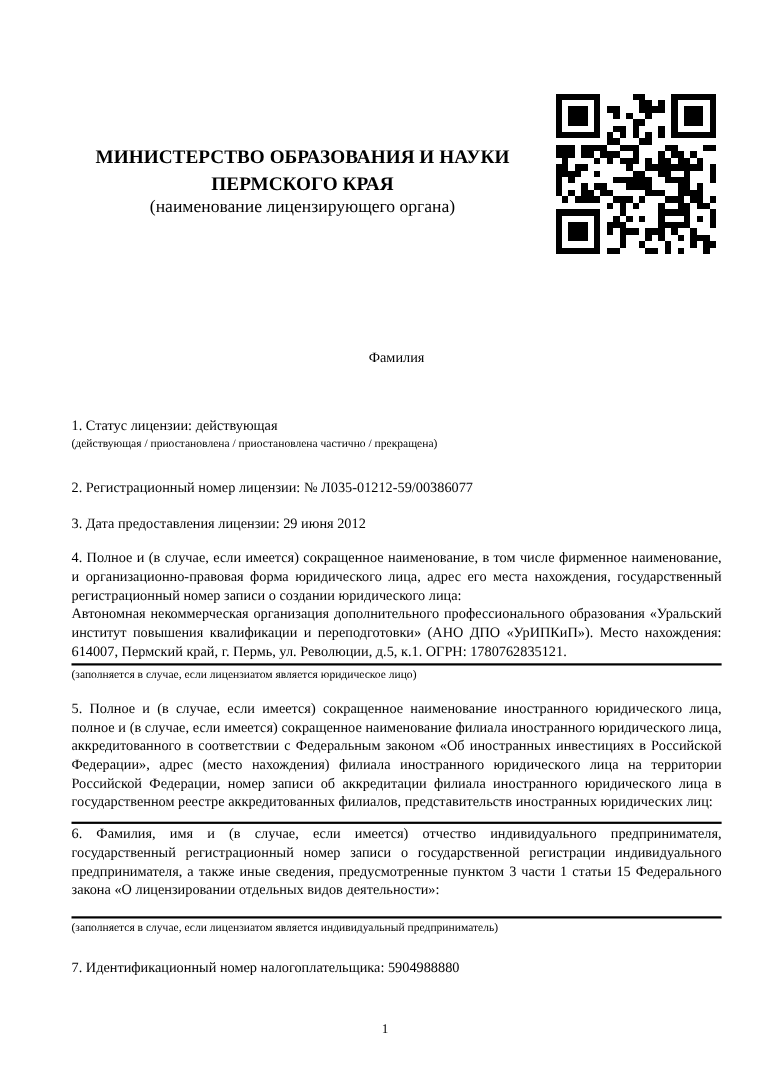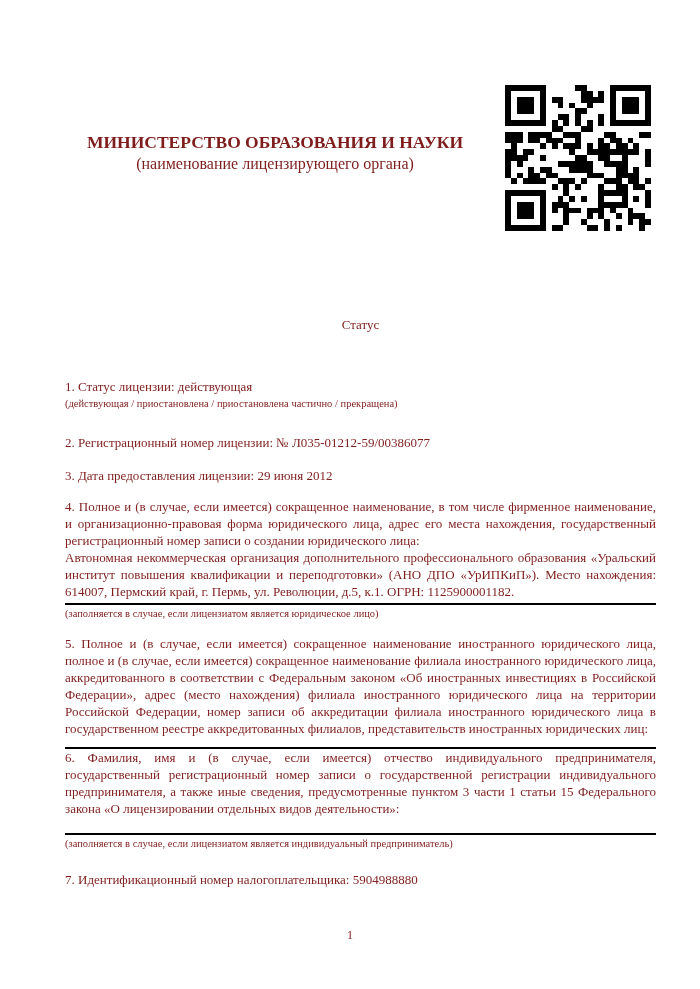--- a/index.html
+++ b/index.html
@@ -1,20 +1,20 @@
 <!DOCTYPE html>
 <html lang="ru"><head>
 <meta charset="utf-8">
 <style>
   html,body{margin:0;padding:0;background:#ffffff;}
   .page{
     position:relative;
     width:700px;height:989px;
     background:#ffffff;
-    color:#7f1d1d;
+    color:#000000;
     font-family:"Liberation Serif","DejaVu Serif",serif;
     overflow:hidden;
   }
   
   .ministry{
     position:absolute;left:60px;top:130px;width:430px;
     text-align:center;
   }
   .ministry-name{font-weight:bold;font-size:17.5px;line-height:25px;}
   .ministry-caption{font-size:16px;line-height:12px;margin-top:3px;}
@@ -52,20 +52,21 @@
     text-align:center;font-size:12px;
   }
 </style>
 </head>
 <body>
 
 <div class="page">
 
   <div class="ministry">
     <div class="ministry-name">МИНИСТЕРСТВО ОБРАЗОВАНИЯ И НАУКИ</div>
+    <div class="ministry-name">ПЕРМСКОГО КРАЯ</div>
     <div class="ministry-caption">(наименование лицензирующего органа)</div>
   </div>
 
   <div class="qr">
     <svg id="qr-svg" viewBox="0 0 25 25" shape-rendering="crispEdges" fill="#000" xmlns="http://www.w3.org/2000/svg">
         <rect x="12" y="0" width="1" height="1"></rect>
         <rect x="13" y="0" width="1" height="1"></rect>
         <rect x="13" y="1" width="1" height="1"></rect>
         <rect x="14" y="1" width="1" height="1"></rect>
         <rect x="16" y="1" width="1" height="1"></rect>
@@ -276,41 +277,41 @@
         <rect x="18" y="0" width="7" height="7"></rect>
         <rect fill="#fff" x="19" y="1" width="5" height="5"></rect>
         <rect x="20" y="2" width="3" height="3"></rect>
         <rect x="0" y="18" width="7" height="7"></rect>
         <rect fill="#fff" x="1" y="19" width="5" height="5"></rect>
         <rect x="2" y="20" width="3" height="3"></rect>
       </svg>
   </div>
 
   <div class="doc-title">
-    <p>Статус</p>
+    <p>Фамилия</p>
   </div>
 
   <div class="content">
 
     <div class="sec1">
       <p>1. Статус лицензии: действующая</p>
       <div class="caption">(действующая / приостановлена / приостановлена частично / прекращена)</div>
     </div>
 
     <div class="sec2">
       <p>2. Регистрационный номер лицензии: № Л035-01212-59/00386077</p>
     </div>
 
     <div class="sec3">
       <p>3. Дата предоставления лицензии: 29 июня 2012</p>
     </div>
 
     <div class="sec4">
       <p class="just">4. Полное и (в случае, если имеется) сокращенное наименование, в том числе фирменное наименование, и организационно-правовая форма юридического лица, адрес его места нахождения, государственный регистрационный номер записи о создании юридического лица:</p>
-      <p class="just">Автономная некоммерческая организация дополнительного профессионального образования «Уральский институт повышения квалификации и переподготовки» (АНО ДПО «УрИПКиП»). Место нахождения: 614007, Пермский край, г. Пермь, ул. Революции, д.5, к.1. ОГРН: 1125900001182.</p>
+      <p class="just">Автономная некоммерческая организация дополнительного профессионального образования «Уральский институт повышения квалификации и переподготовки» (АНО ДПО «УрИПКиП»). Место нахождения: 614007, Пермский край, г. Пермь, ул. Революции, д.5, к.1. ОГРН: 1780762835121.</p>
       <div class="rule"></div>
       <div class="caption">(заполняется в случае, если лицензиатом является юридическое лицо)</div>
     </div>
 
     <div class="sec5">
       <p class="just">5. Полное и (в случае, если имеется) сокращенное наименование иностранного юридического лица, полное и (в случае, если имеется) сокращенное наименование филиала иностранного юридического лица, аккредитованного в соответствии с Федеральным законом «Об иностранных инвестициях в Российской Федерации», адрес (место нахождения) филиала иностранного юридического лица на территории Российской Федерации, номер записи об аккредитации филиала иностранного юридического лица в государственном реестре аккредитованных филиалов, представительств иностранных юридических лиц:</p>
       <div class="rule"></div>
     </div>
 
     <div class="sec6">

